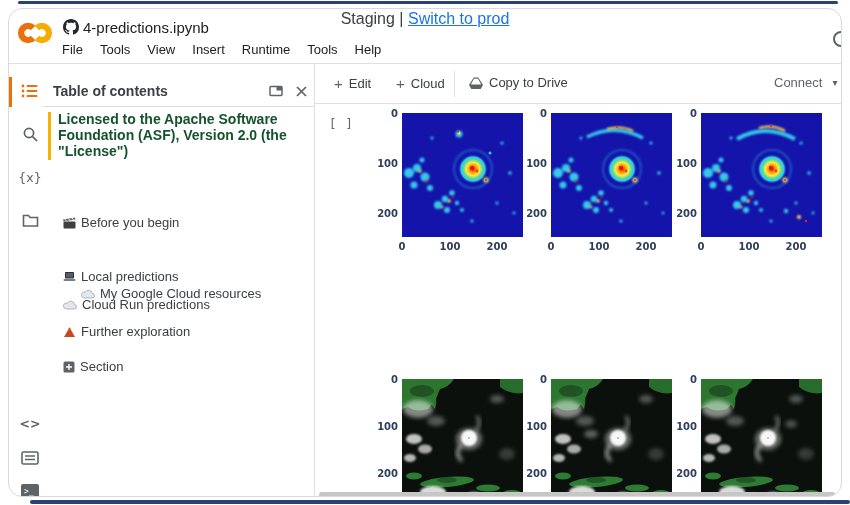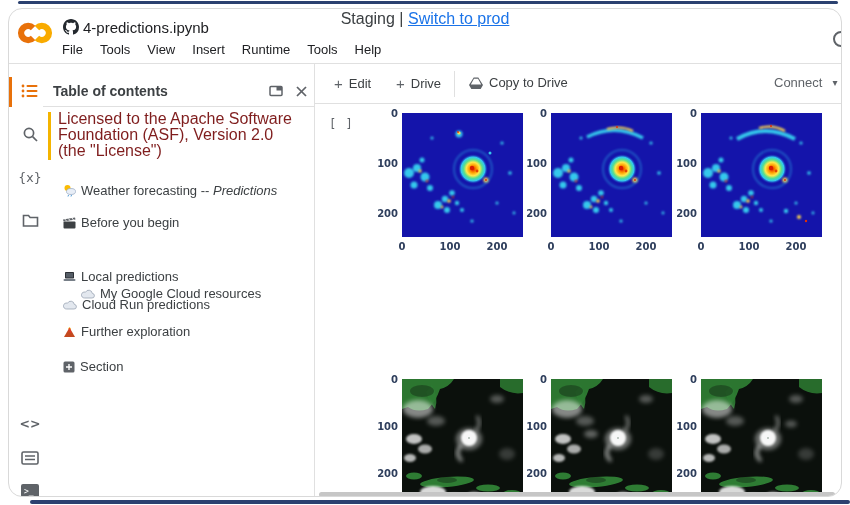--- a/index.html
+++ b/index.html
@@ -27,21 +27,21 @@
   .rail-ic{position:absolute;left:10px;width:22px;height:22px;display:flex;align-items:center;justify-content:center;
            color:#5f6368;cursor:pointer;}
   .active-bar{position:absolute;left:0;top:68px;width:3px;height:30px;background:#E8710A;}
   .rail-txt{font-size:12.5px;color:#5f6368;font-family:"DejaVu Sans",sans-serif;}
 
   
   .toc-title{position:absolute;left:44px;top:74px;font-size:14px;font-weight:700;color:#3c4043;}
   .toc-hdr-ic{position:absolute;top:73px;width:18px;height:18px;display:flex;align-items:center;justify-content:center;
               color:#5f6368;cursor:pointer;}
   .toc-item{position:absolute;font-size:13px;color:#3c4043;display:flex;align-items:center;gap:5px;cursor:pointer;white-space:nowrap;}
-  .toc-licensed{position:absolute;left:49px;top:102px;width:238px;font-size:16px;font-weight:400;color:#7f1d1d;
+  .toc-licensed{position:absolute;left:49px;top:102px;width:238px;font-size:14px;font-weight:700;color:#14532d;
                 line-height:16px;cursor:pointer;}
   .yellow-bar{position:absolute;left:39px;top:103px;width:3px;height:48px;background:#F4B400;}
   .ital{font-style:italic;}
 
   
   .tb-btn{position:absolute;top:66px;display:flex;align-items:center;gap:6px;font-size:13px;color:#3c4043;cursor:pointer;}
   .plus-g{color:#5f6368;font-size:15px;}
   .connect{position:absolute;top:66px;display:flex;align-items:center;gap:10px;font-size:13px;color:#5f6368;cursor:pointer;margin-left:8px;}
   .caret{font-size:10px;color:#5f6368;}
 
@@ -241,29 +241,20 @@
       <svg width="13" height="13" viewBox="0 0 13 13" stroke="#5f6368" stroke-width="1.7">
         <line x1="2" y1="2" x2="11" y2="11"></line>
           <line x1="11" y1="2" x2="2" y2="11"></line>
       </svg>
     </div>
     <div class="hdiv" style="left:34px;top:97px;width:271px;"></div>
 
     <div class="yellow-bar"></div>
     <div class="toc-licensed">Licensed to the Apache Software Foundation (ASF), Version 2.0 (the "License")</div>
 
-    <div class="toc-item" style="left:54px;top:174px;">
-      <svg width="13" height="13" viewBox="0 0 13 13">
-        <circle cx="4.5" cy="4" r="3" fill="#fbbc04"></circle>
-        <ellipse cx="8" cy="7.5" rx="4.5" ry="3" fill="#e8eef7" stroke="#9fb0c6" stroke-width="0.8"></ellipse>
-        <line x1="5.5" y1="11" x2="5" y2="12.5" stroke="#4f9bd8" stroke-width="1"></line>
-        <line x1="8.5" y1="11" x2="8" y2="12.5" stroke="#4f9bd8" stroke-width="1"></line>
-      </svg>
-      <span><span>Weather forecasting --</span> <span class="ital">Predictions</span></span>
-    </div>
 
     <div class="toc-item" style="left:54px;top:206px;">
       <svg width="13" height="12" viewBox="0 0 13 12">
         <rect x="0.5" y="4.5" width="12" height="7" rx="1" fill="#3c4043"></rect>
         <path d="M0.5 4.5 L12.5 2.5 L12 0.5 L0 2.5 Z" fill="#5f6368"></path>
         <line x1="2" y1="2.2" x2="3.5" y2="4.1" stroke="#fff" stroke-width="0.9"></line>
         <line x1="5.5" y1="1.6" x2="7" y2="3.6" stroke="#fff" stroke-width="0.9"></line>
         <line x1="9" y1="1" x2="10.5" y2="3" stroke="#fff" stroke-width="0.9"></line>
       </svg>
       <span>Before you begin</span>
@@ -311,21 +302,21 @@
     </div>
 
     <div class="vdiv" style="left:305px;top:54px;height:435px;"></div>
 
     <div class="tb-btn" style="left:325px;">
       <span class="plus-g">+</span>
       <span>Edit</span>
     </div>
     <div class="tb-btn" style="left:387px;">
       <span class="plus-g">+</span>
-      <span>Drive</span>
+      <span>Cloud</span>
     </div>
     <div class="vdiv" style="left:445px;top:62px;height:26px;"></div>
     <div class="tb-btn" style="left:460px;text-align:right;">
       <svg width="14" height="12" viewBox="0 0 14 12">
         <path d="M4.7 0.5 h4.6 L14 8 l-2.3 4 H2.3 L0 8 Z M5 1.8 L1.8 7.5 h10.4 L9 1.8 Z" fill="#5f6368" fill-rule="evenodd"></path>
       </svg>
       <span>Copy to Drive</span>
     </div>
     <div class="connect" style="left:757px;">
       <span>Connect</span>

